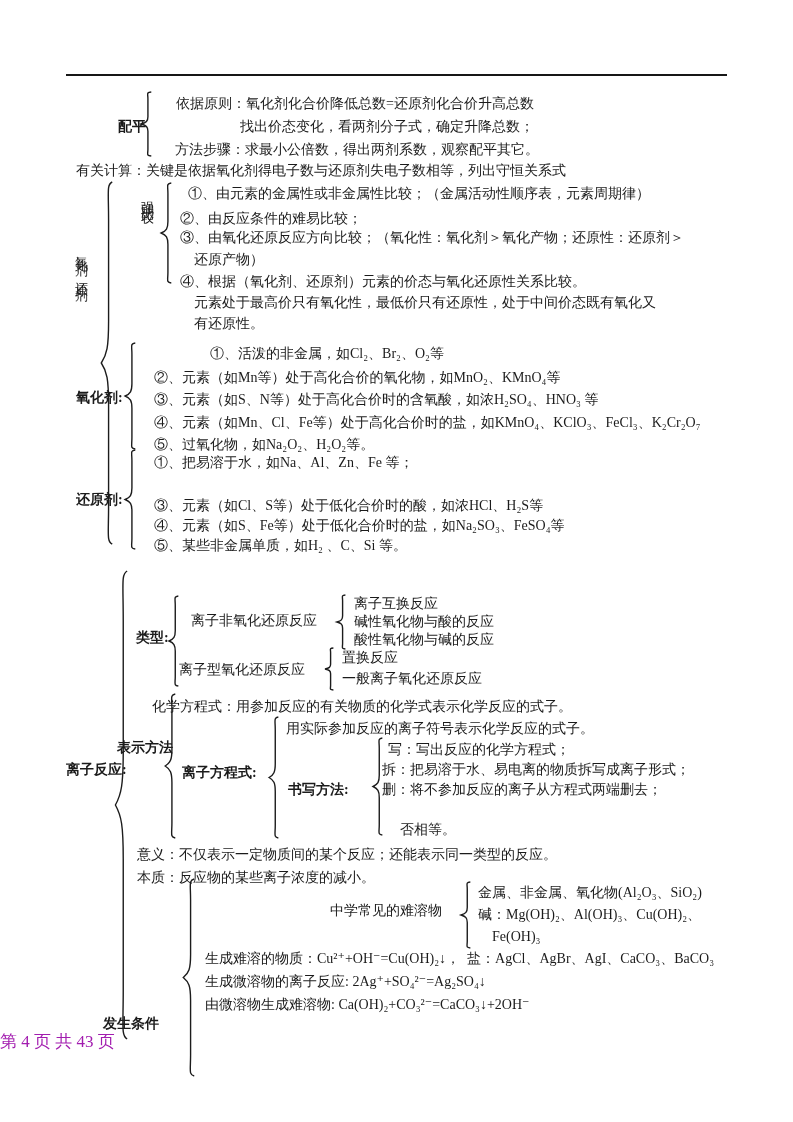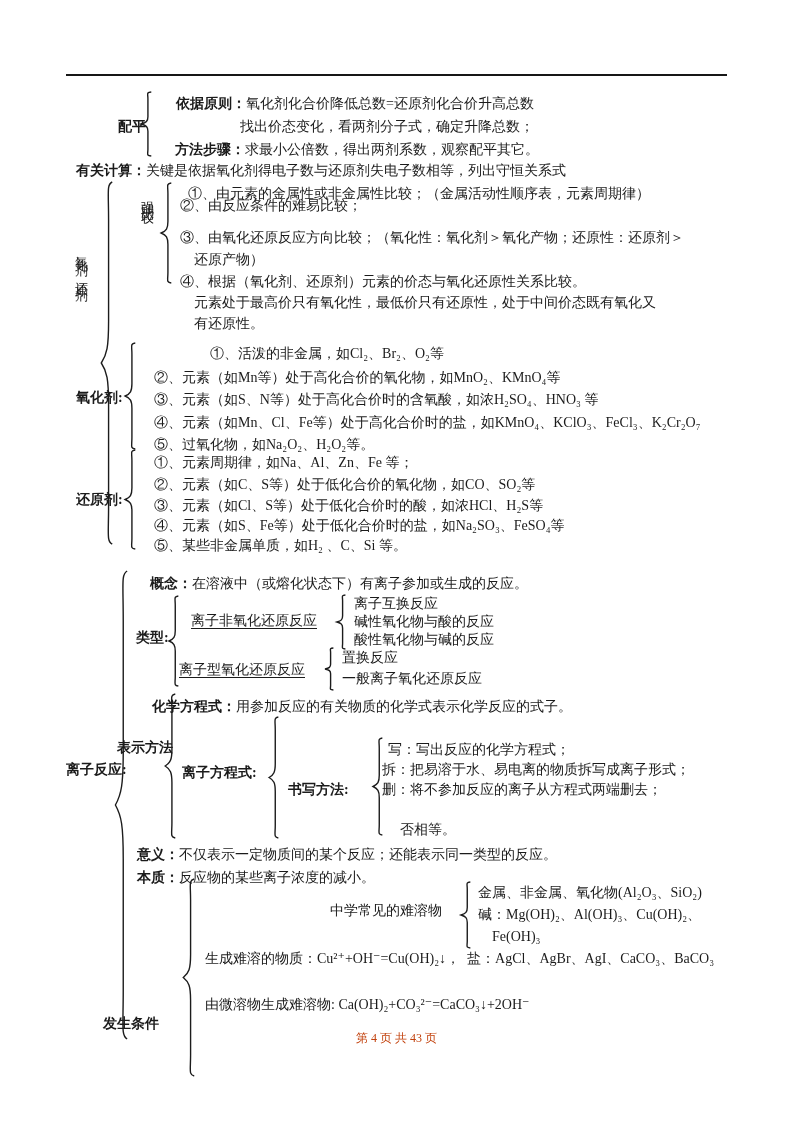--- a/index.html
+++ b/index.html
@@ -1,25 +1,25 @@
 <!DOCTYPE html>
 <html><head>
 <meta charset="utf-8">
 <style>
   html,body{margin:0;padding:0;background:#ffffff}
   .page{position:relative;width:793px;height:1122px;background:#fff;overflow:hidden;
         font-family:"Liberation Serif","DejaVu Serif",serif;color:#1b1b1b}
   .rule{position:absolute;left:66px;top:74px;width:661px;height:2px;background:#171717}
   .t{position:absolute;font-size:14px;line-height:19px;white-space:pre}
   .bold{font-weight:700}
-  b{font-weight:700}
-  .u{text-decoration:underline;text-underline-offset:3px}
+  b{font-weight:400}
+  .u{text-underline-offset:3px}
   .vert{writing-mode:vertical-rl;text-orientation:upright;letter-spacing:3px;font-size:13px;line-height:15px}
   .brace{position:absolute;overflow:visible}
-  .footer{position:absolute;left:0;top:1030px;width:793px;text-align:center;font-size:12px;color:#c2410c}
+  .footer{position:absolute;left:0;top:1030px;width:793px;font-size:17px;color:#a21caf}
 </style>
 </head>
 <body>
 
 <div class="page">
   <div class="rule"></div>
 
   <div class="t bold" style="left:118px;top:117px">配平</div>
   <svg class="brace" style="left:140px;top:92px;width:12px;height:64px" viewBox="0 0 10 100" preserveAspectRatio="none">
       <path d="M9.4 0 C5.1 .7 6.6 2.6 6.6 10.5 L6.6 38.5 C6.6 45.6 5.3 47.7 1 50 C5.3 52.3 6.6 54.4 6.6 61.5 L6.6 89.5 C6.6 97.4 5.1 99.3 9.4 100" fill="none" stroke="#1c1c1c" stroke-width="1.4" vector-effect="non-scaling-stroke"></path>
@@ -33,53 +33,51 @@
   <div class="t vert" style="left:74px;top:246px">氧化剂、还原剂</div>
   <svg class="brace" style="left:100px;top:182px;width:13px;height:362px" viewBox="0 0 10 100" preserveAspectRatio="none">
       <path d="M9.4 0 C5.1 .7 6.6 2.6 6.6 10.5 L6.6 38.5 C6.6 45.6 5.3 47.7 1 50 C5.3 52.3 6.6 54.4 6.6 61.5 L6.6 89.5 C6.6 97.4 5.1 99.3 9.4 100" fill="none" stroke="#1c1c1c" stroke-width="1.4" vector-effect="non-scaling-stroke"></path>
     </svg>
 
   <div class="t vert" style="left:140px;top:191px">强弱比较</div>
   <svg class="brace" style="left:160px;top:183px;width:12px;height:100px" viewBox="0 0 10 100" preserveAspectRatio="none">
       <path d="M9.4 0 C5.1 .7 6.6 2.6 6.6 10.5 L6.6 38.5 C6.6 45.6 5.3 47.7 1 50 C5.3 52.3 6.6 54.4 6.6 61.5 L6.6 89.5 C6.6 97.4 5.1 99.3 9.4 100" fill="none" stroke="#1c1c1c" stroke-width="1.4" vector-effect="non-scaling-stroke"></path>
     </svg>
   <div class="t" style="left:188px;top:184px">①、由元素的金属性或非金属性比较；（金属活动性顺序表，元素周期律）</div>
-  <div class="t" style="left:180px;top:196px">②、由反应条件的难易比较；</div>
+  <div class="t" style="left:180px;top:209px">②、由反应条件的难易比较；</div>
   <div class="t" style="left:180px;top:228px">③、由氧化还原反应方向比较；（氧化性：氧化剂＞氧化产物；还原性：还原剂＞</div>
   <div class="t" style="left:194px;top:250px">还原产物）</div>
   <div class="t" style="left:194px;top:293px">元素处于最高价只有氧化性，最低价只有还原性，处于中间价态既有氧化又</div>
   <div class="t" style="left:180px;top:272px">④、根据（氧化剂、还原剂）元素的价态与氧化还原性关系比较。</div>
   <div class="t" style="left:194px;top:314px">有还原性。</div>
 
   <div class="t bold" style="left:76px;top:388px">氧化剂:</div>
   <svg class="brace" style="left:124px;top:343px;width:12px;height:106px" viewBox="0 0 10 100" preserveAspectRatio="none">
       <path d="M9.4 0 C5.1 .7 6.6 2.6 6.6 10.5 L6.6 38.5 C6.6 45.6 5.3 47.7 1 50 C5.3 52.3 6.6 54.4 6.6 61.5 L6.6 89.5 C6.6 97.4 5.1 99.3 9.4 100" fill="none" stroke="#1c1c1c" stroke-width="1.4" vector-effect="non-scaling-stroke"></path>
     </svg>
   <div class="t" style="left:210px;top:344px">①、活泼的非金属，如Cl₂、Br₂、O₂等</div>
   <div class="t" style="left:154px;top:368px">②、元素（如Mn等）处于高化合价的氧化物，如MnO₂、KMnO₄等</div>
   <div class="t" style="left:154px;top:390px">③、元素（如S、N等）处于高化合价时的含氧酸，如浓H₂SO₄、HNO₃ 等</div>
   <div class="t" style="left:154px;top:413px">④、元素（如Mn、Cl、Fe等）处于高化合价时的盐，如KMnO₄、KClO₃、FeCl₃、K₂Cr₂O₇</div>
   <div class="t" style="left:154px;top:435px">⑤、过氧化物，如Na₂O₂、H₂O₂等。</div>
 
   <div class="t bold" style="left:76px;top:490px">还原剂:</div>
   <svg class="brace" style="left:124px;top:450px;width:12px;height:99px" viewBox="0 0 10 100" preserveAspectRatio="none">
       <path d="M9.4 0 C5.1 .7 6.6 2.6 6.6 10.5 L6.6 38.5 C6.6 45.6 5.3 47.7 1 50 C5.3 52.3 6.6 54.4 6.6 61.5 L6.6 89.5 C6.6 97.4 5.1 99.3 9.4 100" fill="none" stroke="#1c1c1c" stroke-width="1.4" vector-effect="non-scaling-stroke"></path>
     </svg>
-  <div class="t" style="left:154px;top:453px">①、元素周期律，如Na、Al、Zn、Fe 等；</div>
-  <div class="t" style="left:154px;top:475px">②、元素（如C、S等）处于低化合价的氧化物，如CO、SO₂等</div>
+  <div class="t" style="left:154px;top:453px">①、把易溶于水，如Na、Al、Zn、Fe 等；</div>
   <div class="t" style="left:154px;top:496px">③、元素（如Cl、S等）处于低化合价时的酸，如浓HCl、H₂S等</div>
   <div class="t" style="left:154px;top:516px">④、元素（如S、Fe等）处于低化合价时的盐，如Na₂SO₃、FeSO₄等</div>
   <div class="t" style="left:154px;top:536px">⑤、某些非金属单质，如H₂ 、C、Si 等。</div>
 
   <div class="t bold" style="left:66px;top:760px">离子反应:</div>
   <svg class="brace" style="left:114px;top:571px;width:14px;height:468px" viewBox="0 0 10 100" preserveAspectRatio="none">
       <path d="M9.4 0 C5.1 .7 6.6 2.6 6.6 10.5 L6.6 38.5 C6.6 45.6 5.3 47.7 1 50 C5.3 52.3 6.6 54.4 6.6 61.5 L6.6 89.5 C6.6 97.4 5.1 99.3 9.4 100" fill="none" stroke="#1c1c1c" stroke-width="1.4" vector-effect="non-scaling-stroke"></path>
     </svg>
 
-  <div class="t" style="left:150px;top:574px"><b>概念：</b><span>在溶液中（或熔化状态下）有离子参加或生成的反应。</span></div>
 
   <div class="t bold" style="left:136px;top:628px">类型:</div>
   <svg class="brace" style="left:168px;top:596px;width:11px;height:90px" viewBox="0 0 10 100" preserveAspectRatio="none">
       <path d="M9.4 0 C5.1 .7 6.6 2.6 6.6 10.5 L6.6 38.5 C6.6 45.6 5.3 47.7 1 50 C5.3 52.3 6.6 54.4 6.6 61.5 L6.6 89.5 C6.6 97.4 5.1 99.3 9.4 100" fill="none" stroke="#1c1c1c" stroke-width="1.4" vector-effect="non-scaling-stroke"></path>
     </svg>
 
   <div class="t u" style="left:191px;top:611px">离子非氧化还原反应</div>
   <svg class="brace" style="left:336px;top:595px;width:10px;height:54px" viewBox="0 0 10 100" preserveAspectRatio="none">
       <path d="M9.4 0 C5.1 .7 6.6 2.6 6.6 10.5 L6.6 38.5 C6.6 45.6 5.3 47.7 1 50 C5.3 52.3 6.6 54.4 6.6 61.5 L6.6 89.5 C6.6 97.4 5.1 99.3 9.4 100" fill="none" stroke="#1c1c1c" stroke-width="1.4" vector-effect="non-scaling-stroke"></path>
     </svg>
@@ -98,20 +96,21 @@
 
   <div class="t bold" style="left:117px;top:738px">表示方法</div>
   <svg class="brace" style="left:164px;top:694px;width:12px;height:144px" viewBox="0 0 10 100" preserveAspectRatio="none">
       <path d="M9.4 0 C5.1 .7 6.6 2.6 6.6 10.5 L6.6 38.5 C6.6 45.6 5.3 47.7 1 50 C5.3 52.3 6.6 54.4 6.6 61.5 L6.6 89.5 C6.6 97.4 5.1 99.3 9.4 100" fill="none" stroke="#1c1c1c" stroke-width="1.4" vector-effect="non-scaling-stroke"></path>
     </svg>
 
   <div class="t bold" style="left:182px;top:763px">离子方程式:</div>
   <svg class="brace" style="left:268px;top:717px;width:11px;height:121px" viewBox="0 0 10 100" preserveAspectRatio="none">
       <path d="M9.4 0 C5.1 .7 6.6 2.6 6.6 10.5 L6.6 38.5 C6.6 45.6 5.3 47.7 1 50 C5.3 52.3 6.6 54.4 6.6 61.5 L6.6 89.5 C6.6 97.4 5.1 99.3 9.4 100" fill="none" stroke="#1c1c1c" stroke-width="1.4" vector-effect="non-scaling-stroke"></path>
     </svg>
+  <div class="t" style="left:286px;top:719px">用实际参加反应的离子符号表示化学反应的式子。</div>
 
   <div class="t bold" style="left:288px;top:780px">书写方法:</div>
   <svg class="brace" style="left:372px;top:738px;width:11px;height:97px" viewBox="0 0 10 100" preserveAspectRatio="none">
       <path d="M9.4 0 C5.1 .7 6.6 2.6 6.6 10.5 L6.6 38.5 C6.6 45.6 5.3 47.7 1 50 C5.3 52.3 6.6 54.4 6.6 61.5 L6.6 89.5 C6.6 97.4 5.1 99.3 9.4 100" fill="none" stroke="#1c1c1c" stroke-width="1.4" vector-effect="non-scaling-stroke"></path>
     </svg>
   <div class="t" style="left:388px;top:740px">写：写出反应的化学方程式；</div>
   <div class="t" style="left:382px;top:760px">拆：把易溶于水、易电离的物质拆写成离子形式；</div>
   <div class="t" style="left:382px;top:780px">删：将不参加反应的离子从方程式两端删去；</div>
   <div class="t" style="left:400px;top:820px">否相等。</div>
 
@@ -120,20 +119,21 @@
 
   <div class="t" style="left:330px;top:901px">中学常见的难溶物</div>
   <svg class="brace" style="left:460px;top:882px;width:11px;height:66px" viewBox="0 0 10 100" preserveAspectRatio="none">
       <path d="M9.4 0 C5.1 .7 6.6 2.6 6.6 10.5 L6.6 38.5 C6.6 45.6 5.3 47.7 1 50 C5.3 52.3 6.6 54.4 6.6 61.5 L6.6 89.5 C6.6 97.4 5.1 99.3 9.4 100" fill="none" stroke="#1c1c1c" stroke-width="1.4" vector-effect="non-scaling-stroke"></path>
     </svg>
   <div class="t" style="left:478px;top:883px">金属、非金属、氧化物(Al₂O₃、SiO₂)</div>
   <div class="t" style="left:478px;top:905px">碱：Mg(OH)₂、Al(OH)₃、Cu(OH)₂、</div>
   <div class="t" style="left:492px;top:927px">Fe(OH)₃</div>
 
   <div class="t" style="left:205px;top:949px">生成难溶的物质：Cu²⁺+OH⁻=Cu(OH)₂↓，  盐：AgCl、AgBr、AgI、CaCO₃、BaCO₃</div>
+  <div class="t" style="left:205px;top:972px">生成微溶物的离子反应: 2Ag⁺+SO₄²⁻=Ag₂SO₄↓</div>
   <div class="t" style="left:205px;top:995px">由微溶物生成难溶物: Ca(OH)₂+CO₃²⁻=CaCO₃↓+2OH⁻</div>
 
   <div class="t bold" style="left:103px;top:1014px">发生条件</div>
   <svg class="brace" style="left:182px;top:879px;width:13px;height:197px" viewBox="0 0 10 100" preserveAspectRatio="none">
       <path d="M9.4 0 C5.1 .7 6.6 2.6 6.6 10.5 L6.6 38.5 C6.6 45.6 5.3 47.7 1 50 C5.3 52.3 6.6 54.4 6.6 61.5 L6.6 89.5 C6.6 97.4 5.1 99.3 9.4 100" fill="none" stroke="#1c1c1c" stroke-width="1.4" vector-effect="non-scaling-stroke"></path>
     </svg>
 
   <div class="footer">第 4 页 共 43 页</div>
 </div>
 

